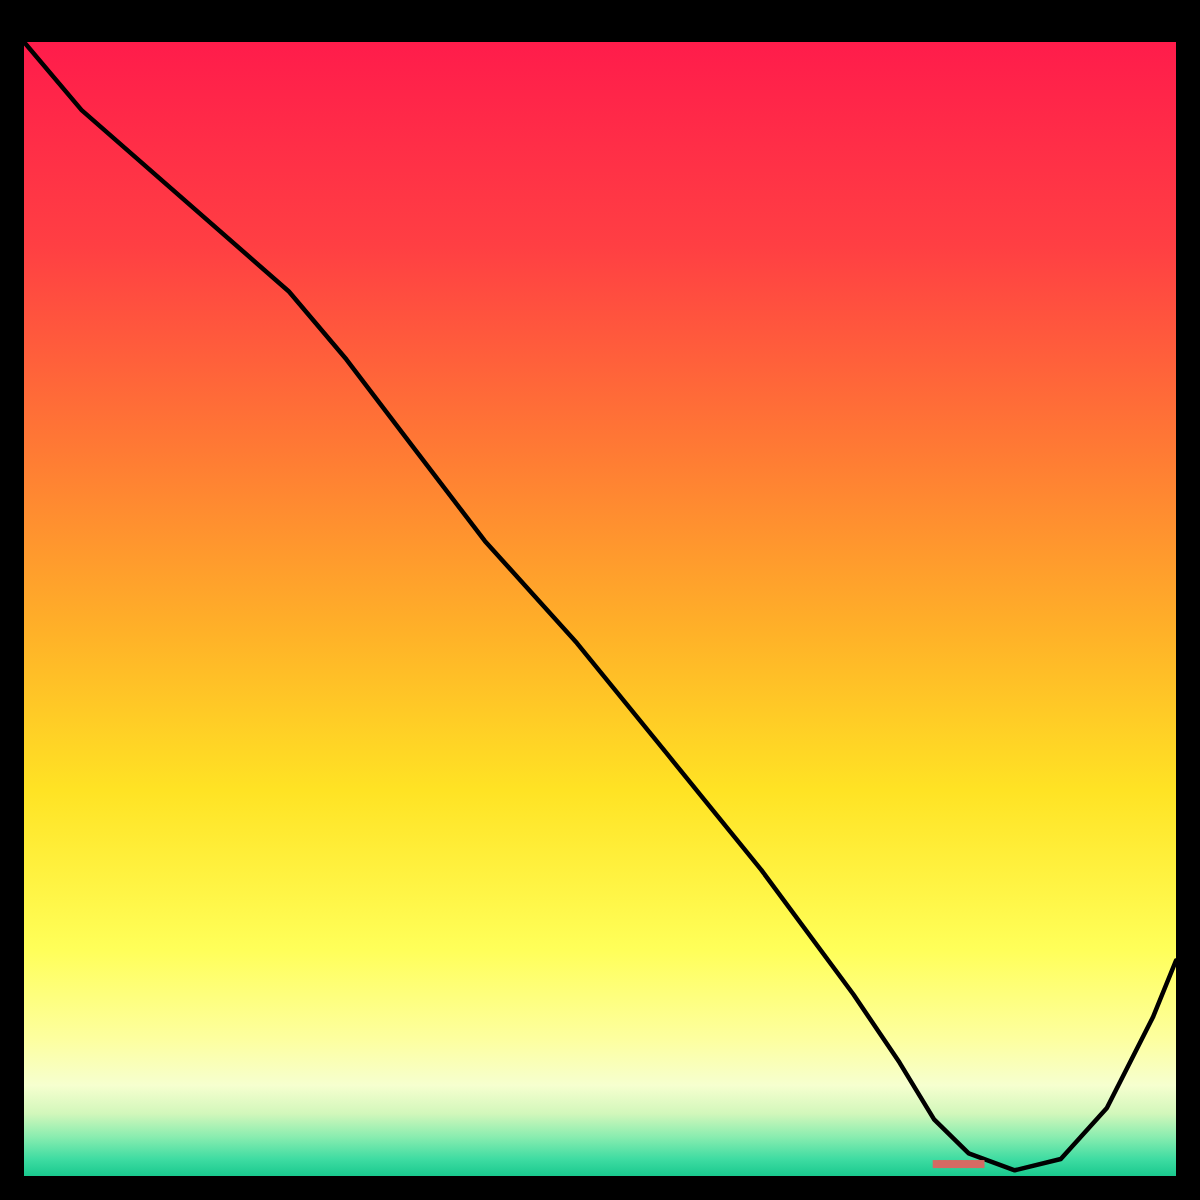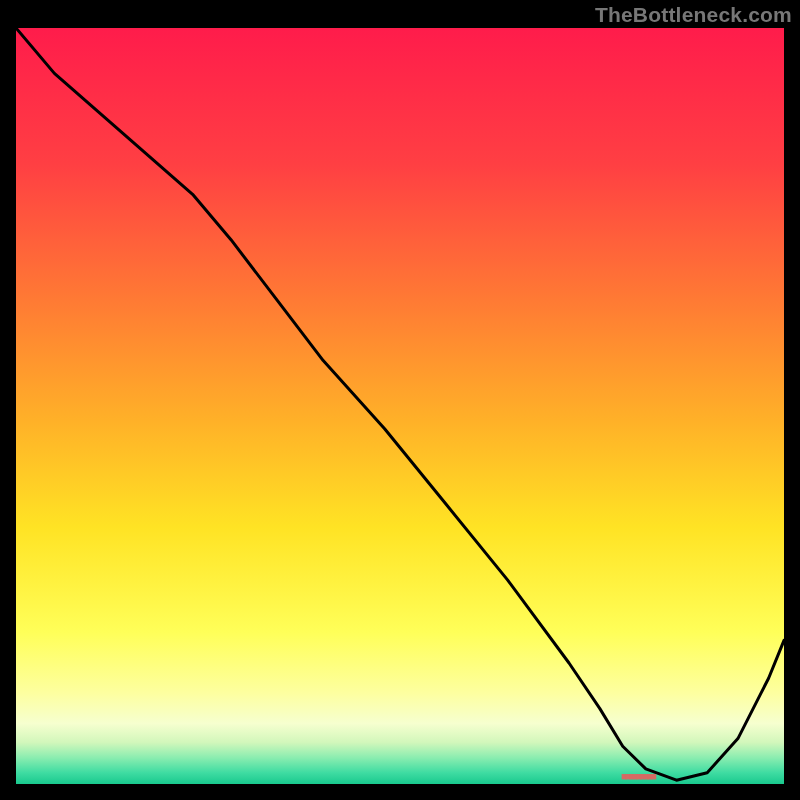--- a/index.html
+++ b/index.html
@@ -46,21 +46,20 @@
     font-weight: 900;
     font-size: 11px;
     letter-spacing: -3px;
     white-space: nowrap;
   }
 </style>
 </head>
 <body>
 
 <div class="frame">
-  <div class="watermark">TheBottleneck.com</div>
 
   <div class="plot">
     <svg viewBox="0 0 768 756" preserveAspectRatio="none">
       <defs>
         <linearGradient id="bg-grad" x1="0" y1="0" x2="0" y2="1">
             <stop offset="0%" stop-color="#ff1c4b"></stop>
             <stop offset="18%" stop-color="#ff3f43"></stop>
             <stop offset="36%" stop-color="#ff7a34"></stop>
             <stop offset="52%" stop-color="#ffb128"></stop>
             <stop offset="66%" stop-color="#ffe324"></stop>

